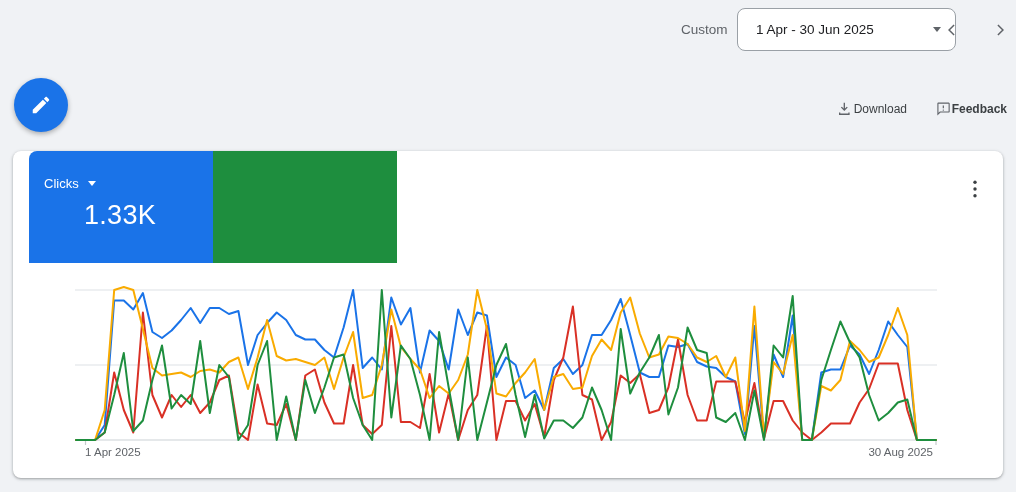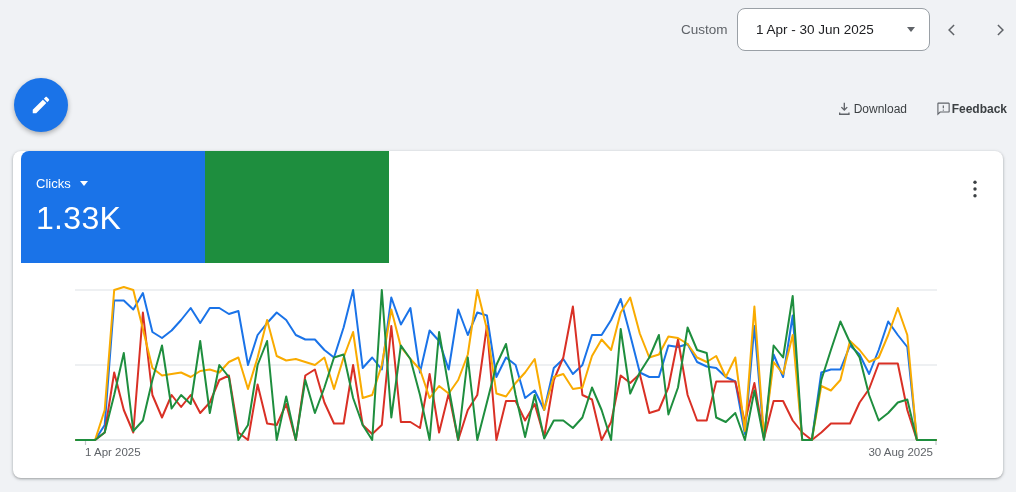--- a/index.html
+++ b/index.html
@@ -1,21 +1,21 @@
 <!DOCTYPE html>
 <html><head>
 <meta charset="utf-8">
 <style>
   html,body{margin:0;padding:0;}
   body{font-family:"Liberation Sans",sans-serif;background:#f0f2f5;}
   .page{position:relative;width:1016px;height:492px;background:#f0f2f5;overflow:hidden;}
 
   
   .preset{position:absolute;left:681px;top:22px;font-size:13.5px;color:#5f6368;}
-  .date-btn{position:absolute;left:737px;top:8px;width:193px;height:43px;background:#fff;
+  .date-btn{position:absolute;left:737px;top:8px;width:219px;height:43px;background:#fff;
     border:1px solid #9aa0a6;border-radius:8px;display:flex;align-items:center;cursor:pointer;
     font-family:"Liberation Sans",sans-serif;padding:0 14px 0 18px;box-sizing:border-box;}
   .date-btn .val{font-size:13.5px;color:#202124;flex:1;text-align:left;}
   .caret{display:inline-block;width:0;height:0;border-left:4.5px solid transparent;
     border-right:4.5px solid transparent;border-top:5px solid currentColor;}
   .date-btn .caret{color:#5f6368;margin-left:8px;}
   .nav-btn{position:absolute;top:12px;width:36px;height:36px;border:none;background:transparent;
     display:flex;align-items:center;justify-content:center;cursor:pointer;border-radius:50%;}
   .nav-btn.prev{left:934px;} .nav-btn.next{left:982px;}
 
@@ -26,25 +26,25 @@
 
   
   .tool-btn{position:absolute;top:86px;width:72px;height:46px;border:none;background:transparent;cursor:pointer;
     display:flex;flex-direction:row;align-items:center;justify-content:space-between;padding:0;}
   .tool-btn.download{left:835px;} .tool-btn.feedback{left:935px;font-weight:bold;}
   .tool-btn .lbl{font-size:12px;color:#3c4043;font-family:"Liberation Sans",sans-serif;}
 
   
   .card{position:absolute;left:13px;top:151px;width:990px;height:327px;background:#fff;border-radius:8px;
     box-shadow:0 1px 2px rgba(60,64,67,.3),0 1px 3px 1px rgba(60,64,67,.15);}
-  .tiles{position:absolute;left:8px;top:0;height:112px;display:flex;}
+  .tiles{position:absolute;left:16px;top:0;height:112px;display:flex;}
   .tile{width:184px;height:112px;box-sizing:border-box;padding:25px 0 0 15px;cursor:pointer;}
   .tile:first-child{border-top-left-radius:8px;}
   .tile-label-row{display:flex;align-items:center;gap:9px;font-size:13px;}
-  .tile-value{margin-top:9px;font-size:32px;letter-spacing:.3px;}
+  .tile-value{margin-top:9px;font-size:27px;letter-spacing:.3px;margin-left:40px;}
   .kebab-btn{position:absolute;left:944px;top:20px;width:36px;height:36px;border:none;background:transparent;
     border-radius:50%;cursor:pointer;display:flex;align-items:center;justify-content:center;}
 
   
   .chart-svg{position:absolute;left:62px;top:135px;}
   .axis-label{position:absolute;top:295px;font-size:11.5px;color:#5f6368;}
   .axis-label.start{left:72px;} .axis-label.end{right:70px;}
 </style>
 </head>
 <body>

